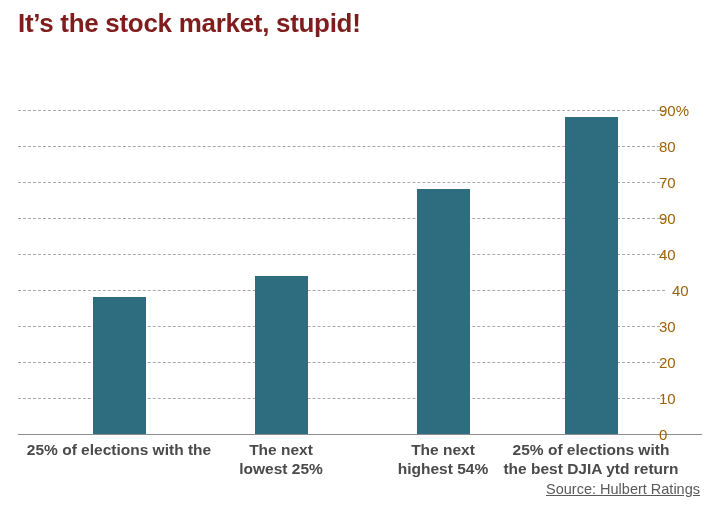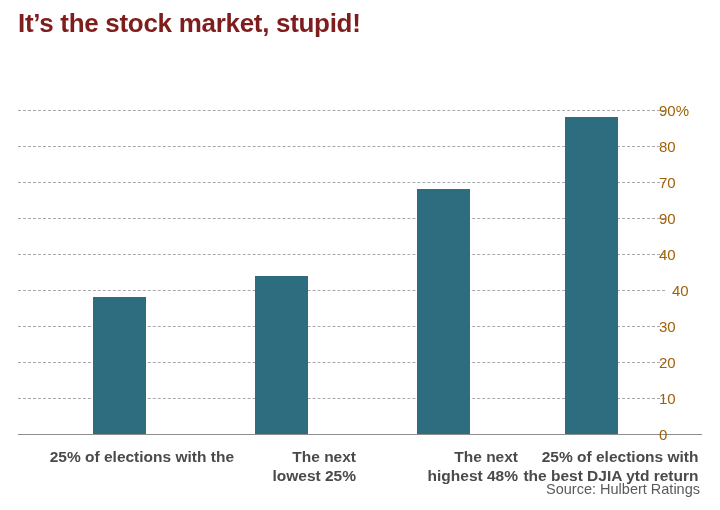--- a/index.html
+++ b/index.html
@@ -95,35 +95,36 @@
   
   .xlabels {
     position: absolute;
     left: 0px;
     top: 440px;
     width: 680px;
     height: 46px;
   }
   .xlabel {
     position: absolute;
-    top: 7px;
-    text-align: right;
+    top: 0;
+    text-align: center;
     font-size: 15.5px;
     font-weight: bold;
     line-height: 19px;
     color: #4a4a4a;
   }
 
   .source {
     position: absolute;
     right: 20px;
     top: 481px;
     font-size: 14.5px;
     color: #5a5a5a;
     white-space: nowrap;
+    text-decoration: underline;
   }
 </style>
 </head>
 <body>
 
 <div id="figure">
 
   <div class="header">
     <h1 class="chart-title">It’s the stock market, stupid!</h1>
   </div>
@@ -158,21 +159,21 @@
   <div class="xlabels" id="xlabels">
       <div class="xlabel" style="left: 4px; width: 230px;">
         <div>25% of elections with the</div>
       </div>
       <div class="xlabel" style="left: 206px; width: 150px;">
         <div>The next</div>
         <div>lowest 25%</div>
       </div>
       <div class="xlabel" style="left: 368px; width: 150px;">
         <div>The next</div>
-        <div>highest 48%</div>
+        <div>highest 54%</div>
       </div>
       <div class="xlabel" style="left: 483.5px; width: 215px;">
         <div>25% of elections with</div>
         <div>the best DJIA ytd return</div>
       </div>
     </div>
 
   <div class="source">Source: Hulbert Ratings</div>
 
 </div>

